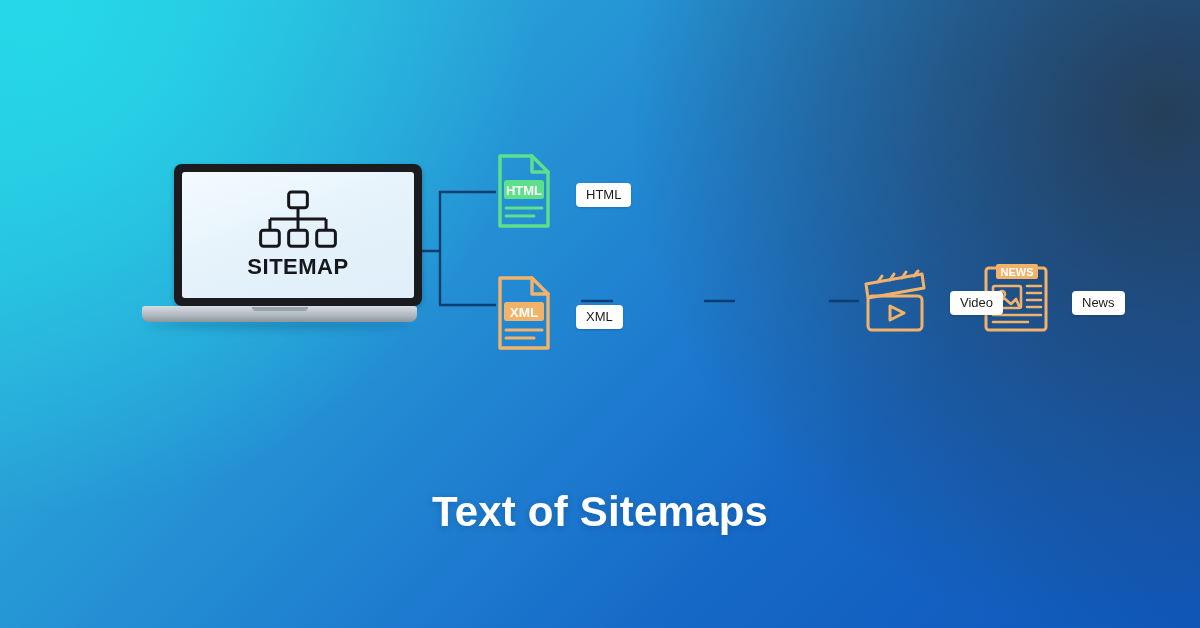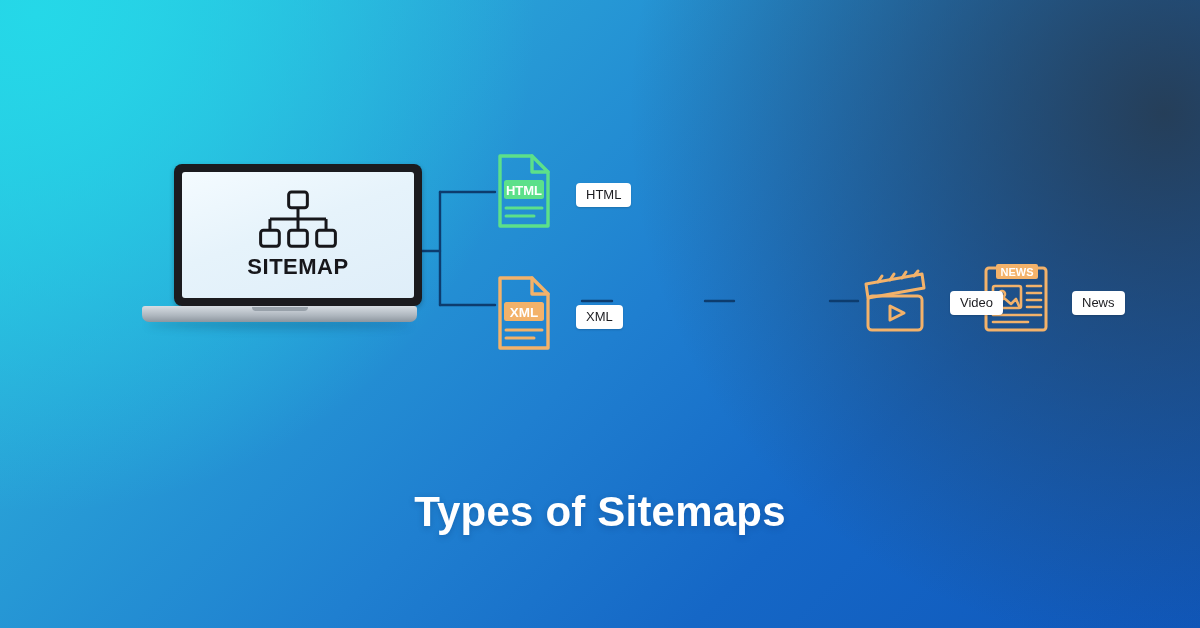--- a/index.html
+++ b/index.html
@@ -185,14 +185,14 @@
           <path d="M30,18 L34,12"></path>
         <path d="M42,16 L46,10"></path>
           <path d="M54,14 L58,9"></path>
         <rect x="8" y="34" width="54" height="34" rx="4"></rect>
         <path d="M30,44 L44,51 L30,58 Z"></path>
       </g>
     </svg>
     <div class="chip">Video</div>
   </div>
 
-  <div class="title">Types of Sitemaps</div>
+  <div class="title">Text of Sitemaps</div>
 </div>
 
 </body></html>

